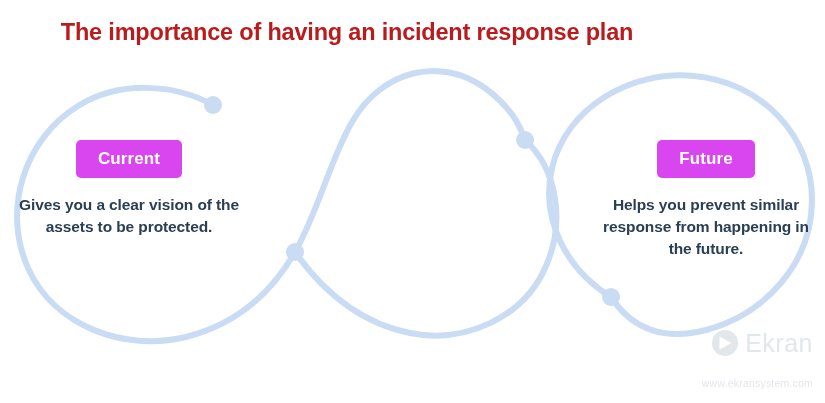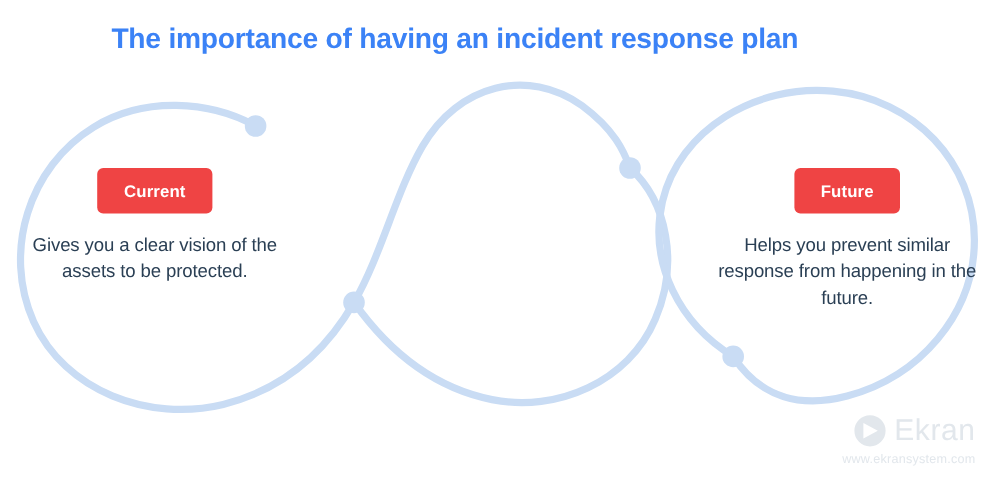--- a/index.html
+++ b/index.html
@@ -28,50 +28,49 @@
   }
   #page-title {
     position: absolute;
     left: 0;
     top: 18px;
     width: 694px;
     text-align: center;
     font-family: "Liberation Sans", sans-serif;
     font-size: 23.5px;
     font-weight: bold;
-    color: #3b82f6;
+    color: #b91c1c;
     letter-spacing: -0.2px;
     line-height: 1.25;
-    margin-left: 32px;
   }
   .stage {
     position: absolute;
     top: 140px;
     text-align: center;
   }
   .stage-badge {
     display: inline-block;
-    background: #ef4444;
+    background: #d946ef;
     color: #ffffff;
     font-family: "Liberation Sans", sans-serif;
-    font-size: 14px;
+    font-size: 17px;
     font-weight: bold;
     line-height: 38px;
     height: 38px;
     border-radius: 5px;
     padding: 0 22px;
     letter-spacing: 0.1px;
     white-space: nowrap;
     box-sizing: border-box;
   }
   .stage-desc {
     margin-top: 16px;
     font-family: "Liberation Sans", sans-serif;
     font-size: 15.5px;
-    font-weight: normal;
+    font-weight: bold;
     color: #2a3f54;
     line-height: 1.42;
     letter-spacing: -0.1px;
   }
   #stage-current  { left: 18px;  width: 222px; }
   #stage-immediate{ left: 300px; width: 225px; }
   #stage-future   { left: 595px; width: 222px; }
 
   #brand-logo {
     position: absolute;
@@ -88,21 +87,21 @@
   }
   #brand-wordmark {
     font-family: "Liberation Sans", sans-serif;
     font-size: 25px;
     font-weight: normal;
     color: #e2e7ec;
     line-height: 1;
     letter-spacing: 0.5px;
   }
   #brand-url {
-    margin-top: 4px;
+    margin-top: 20px;
     font-family: "Liberation Sans", sans-serif;
     font-size: 10.5px;
     color: #e2e7ec;
     letter-spacing: 0.2px;
   }
 </style>
 </head>
 <body>
 
 <div id="canvas">

